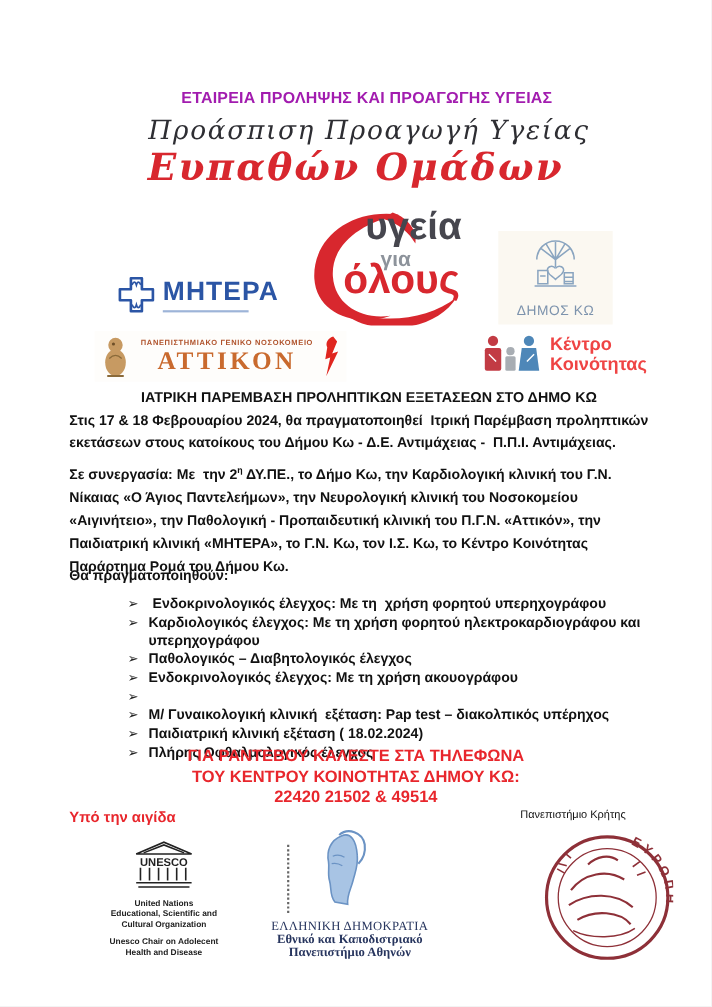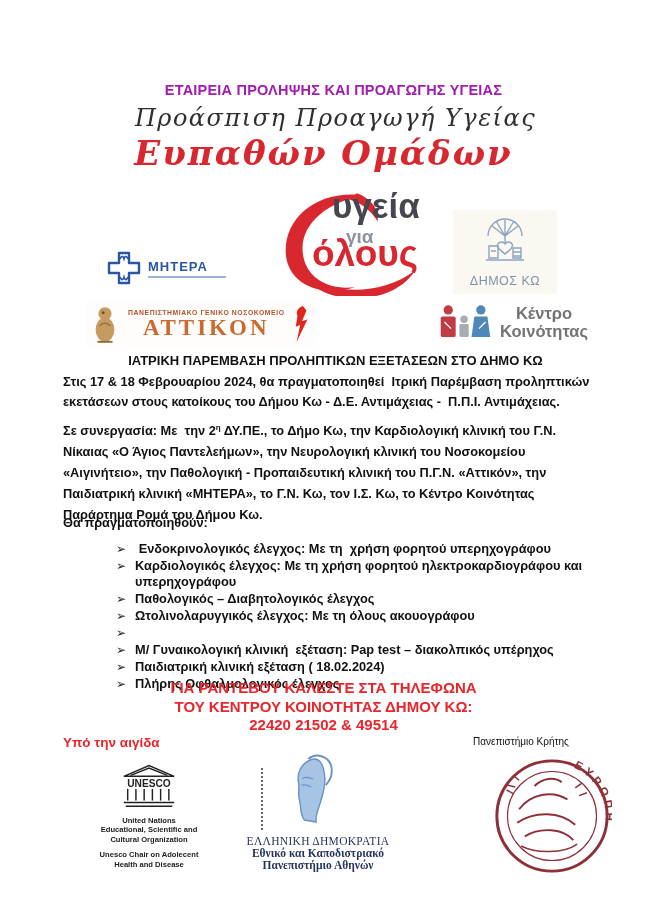--- a/index.html
+++ b/index.html
@@ -15,29 +15,29 @@
   .hand1{top:104px;font-size:24px;color:#2e2e33;letter-spacing:1.5px;padding-left:24px;}
   .hand2{top:133px;font-size:34px;color:#d8272e;font-weight:bold;letter-spacing:2px;}
   
   .ygeia{position:absolute;left:282px;top:186px;width:180px;height:110px;}
   .ygeia svg{position:absolute;left:0;top:2px;}
   .yg1{position:absolute;left:50px;top:0px;font-size:35px;font-weight:bold;color:#46464e;}
   .yg2{position:absolute;left:64px;top:40px;font-size:19px;font-weight:bold;color:#8d939b;}
   .yg3{position:absolute;left:30px;top:47px;font-size:37px;font-weight:bold;color:#d8272e;}
   
   .mitera{position:absolute;left:106px;top:250px;display:flex;align-items:center;gap:6px;}
-  .mitera-text{font-size:13px;font-weight:bold;color:#2b55a5;letter-spacing:1px;}
+  .mitera-text{font-size:24px;font-weight:bold;color:#2b55a5;letter-spacing:1px;}
   .mitera-bar{width:78px;height:2px;background:#9db4d8;margin-top:2px;}
   .dimos{position:absolute;left:453px;top:210px;width:100px;text-align:center;background:#fbf8f1;padding:4px 2px 6px;}
   .dimos-label{font-size:12.5px;color:#7d93ad;letter-spacing:.5px;margin-top:2px;}
   .attikon{position:absolute;left:86px;top:301px;display:flex;align-items:center;gap:8px;background:#fefdfb;padding:2px 4px;}
   .att-small{font-size:6.8px;font-weight:bold;color:#b0532c;letter-spacing:.6px;text-align:center;}
   .att-big{font-family:"Liberation Serif",serif;font-size:23px;font-weight:bold;color:#c96a2e;letter-spacing:3px;text-align:center;line-height:1;}
   .kentro{position:absolute;left:437px;top:303px;display:flex;align-items:center;gap:7px;}
-  .kentro-text{font-size:16.5px;font-weight:bold;color:#737373;line-height:1.08;text-align:center;}
+  .kentro-text{font-size:16.5px;font-weight:bold;color:#ef4444;line-height:1.08;}
   
   .doc-title{position:absolute;top:353px;left:0;right:0;text-align:center;padding-left:24px;
     font-size:13px;font-weight:bold;color:#111;}
   .para{position:absolute;left:63px;width:530px;margin:0;font-size:12.8px;font-weight:bold;color:#111;
     white-space:pre-wrap;}
   .p1{top:372px;line-height:20px;}
   .p2{top:417px;line-height:21px;}
   .p3{top:515px;}
   .p2 sup{font-size:8px;}
   .list{position:absolute;left:116px;top:541px;width:476px;}
@@ -153,21 +153,21 @@
       <div class="bullet-row">
         <span class="bullet-marker">➢</span>
         <span class="bullet-text">Καρδιολογικός έλεγχος: Με τη χρήση φορητού ηλεκτροκαρδιογράφου και υπερηχογράφου</span>
       </div>
       <div class="bullet-row">
         <span class="bullet-marker">➢</span>
         <span class="bullet-text">Παθολογικός – Διαβητολογικός έλεγχος</span>
       </div>
       <div class="bullet-row">
         <span class="bullet-marker">➢</span>
-        <span class="bullet-text">Ωτολινολαρυγγικός έλεγχος: Με τη όλους ακουογράφου</span>
+        <span class="bullet-text">Ενδοκρινολογικός έλεγχος: Με τη χρήση ακουογράφου</span>
       </div>
       <div class="bullet-row">
         <span class="bullet-marker">➢</span>
       </div>
       <div class="bullet-row">
         <span class="bullet-marker">➢</span>
         <span class="bullet-text">Μ/ Γυναικολογική κλινική  εξέταση: Pap test – διακολπικός υπέρηχος</span>
       </div>
       <div class="bullet-row">
         <span class="bullet-marker">➢</span>

